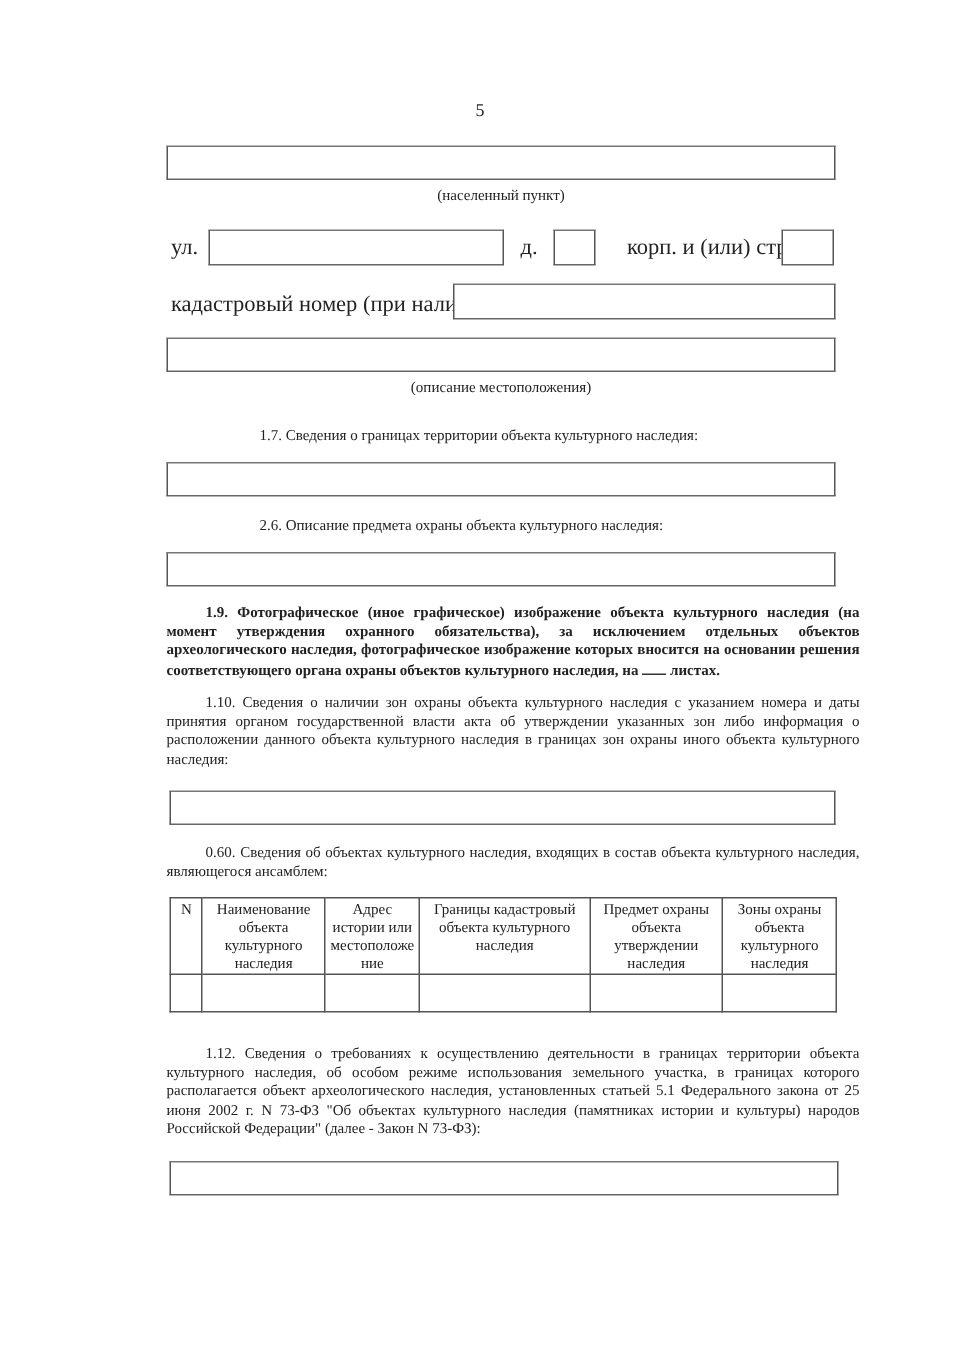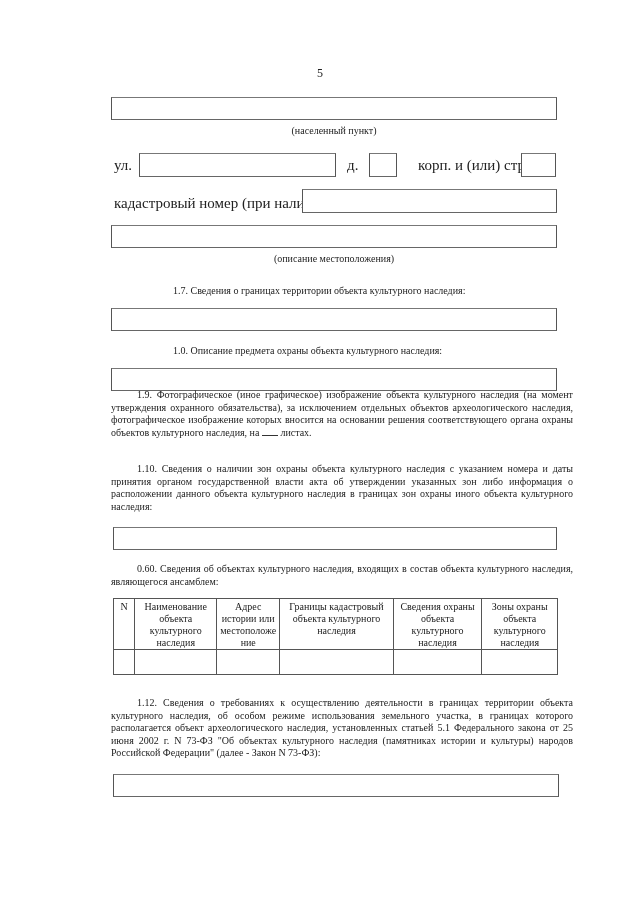--- a/index.html
+++ b/index.html
@@ -54,24 +54,24 @@
 
 <div class="label" style="left:114px;top:195px;">кадастровый номер (при наличии):</div>
 <div class="box" style="left:302px;top:189px;width:255px;height:24px;"></div>
 
 <div class="box" style="left:111px;top:225px;width:446px;height:23px;"></div>
 <div class="caption" style="left:111px;top:253px;width:446px;">(описание местоположения)</div>
 
 <div class="heading" style="left:138px;top:285px;">1.7. Сведения о границах территории объекта культурного наследия:</div>
 <div class="box" style="left:111px;top:308px;width:446px;height:23px;"></div>
 
-<div class="heading" style="left:138px;top:345px;">1.0. Описание предмета охраны объекта культурного наследия:</div>
+<div class="heading" style="left:138px;top:345px;">2.6. Описание предмета охраны объекта культурного наследия:</div>
 <div class="box" style="left:111px;top:368px;width:446px;height:23px;"></div>
 
-<div class="para" style="left:111px;top:389px;width:462px;">
+<div class="para" style="left:111px;top:403px;width:462px;font-weight:bold;">
   <span class="indent"></span><span>1.9. Фотографическое (иное графическое) изображение объекта культурного наследия (на момент утверждения охранного обязательства), за исключением отдельных объектов археологического наследия, фотографическое изображение которых вносится на основании решения соответствующего органа охраны объектов культурного наследия, на</span>
   <span class="blank"></span>
   <span>листах.</span>
 </div>
 
 <div class="para" style="left:111px;top:463px;width:462px;">
   <span class="indent"></span><span>1.10. Сведения о наличии зон охраны объекта культурного наследия с указанием номера и даты принятия органом государственной власти акта об утверждении указанных зон либо информация о расположении данного объекта культурного наследия в границах зон охраны иного объекта культурного наследия:</span>
 </div>
 <div class="box" style="left:113px;top:527px;width:444px;height:23px;"></div>
 
@@ -87,21 +87,21 @@
       <col style="width:111px">
       <col style="width:87px">
       <col style="width:74px">
   </colgroup>
   <tbody>
       <tr>
     <th>N</th>
     <th>Наименование объекта культурного наследия</th>
     <th>Адрес истории или местоположе ние</th>
     <th>Границы кадастровый объекта культурного наследия</th>
-    <th>Сведения охраны объекта культурного наследия</th>
+    <th>Предмет охраны объекта утверждении наследия</th>
     <th>Зоны охраны объекта культурного наследия</th>
   </tr>
   <tr class="data">
     <td></td>
     <td></td>
     <td></td>
     <td></td>
     <td></td>
     <td></td>
   </tr>

